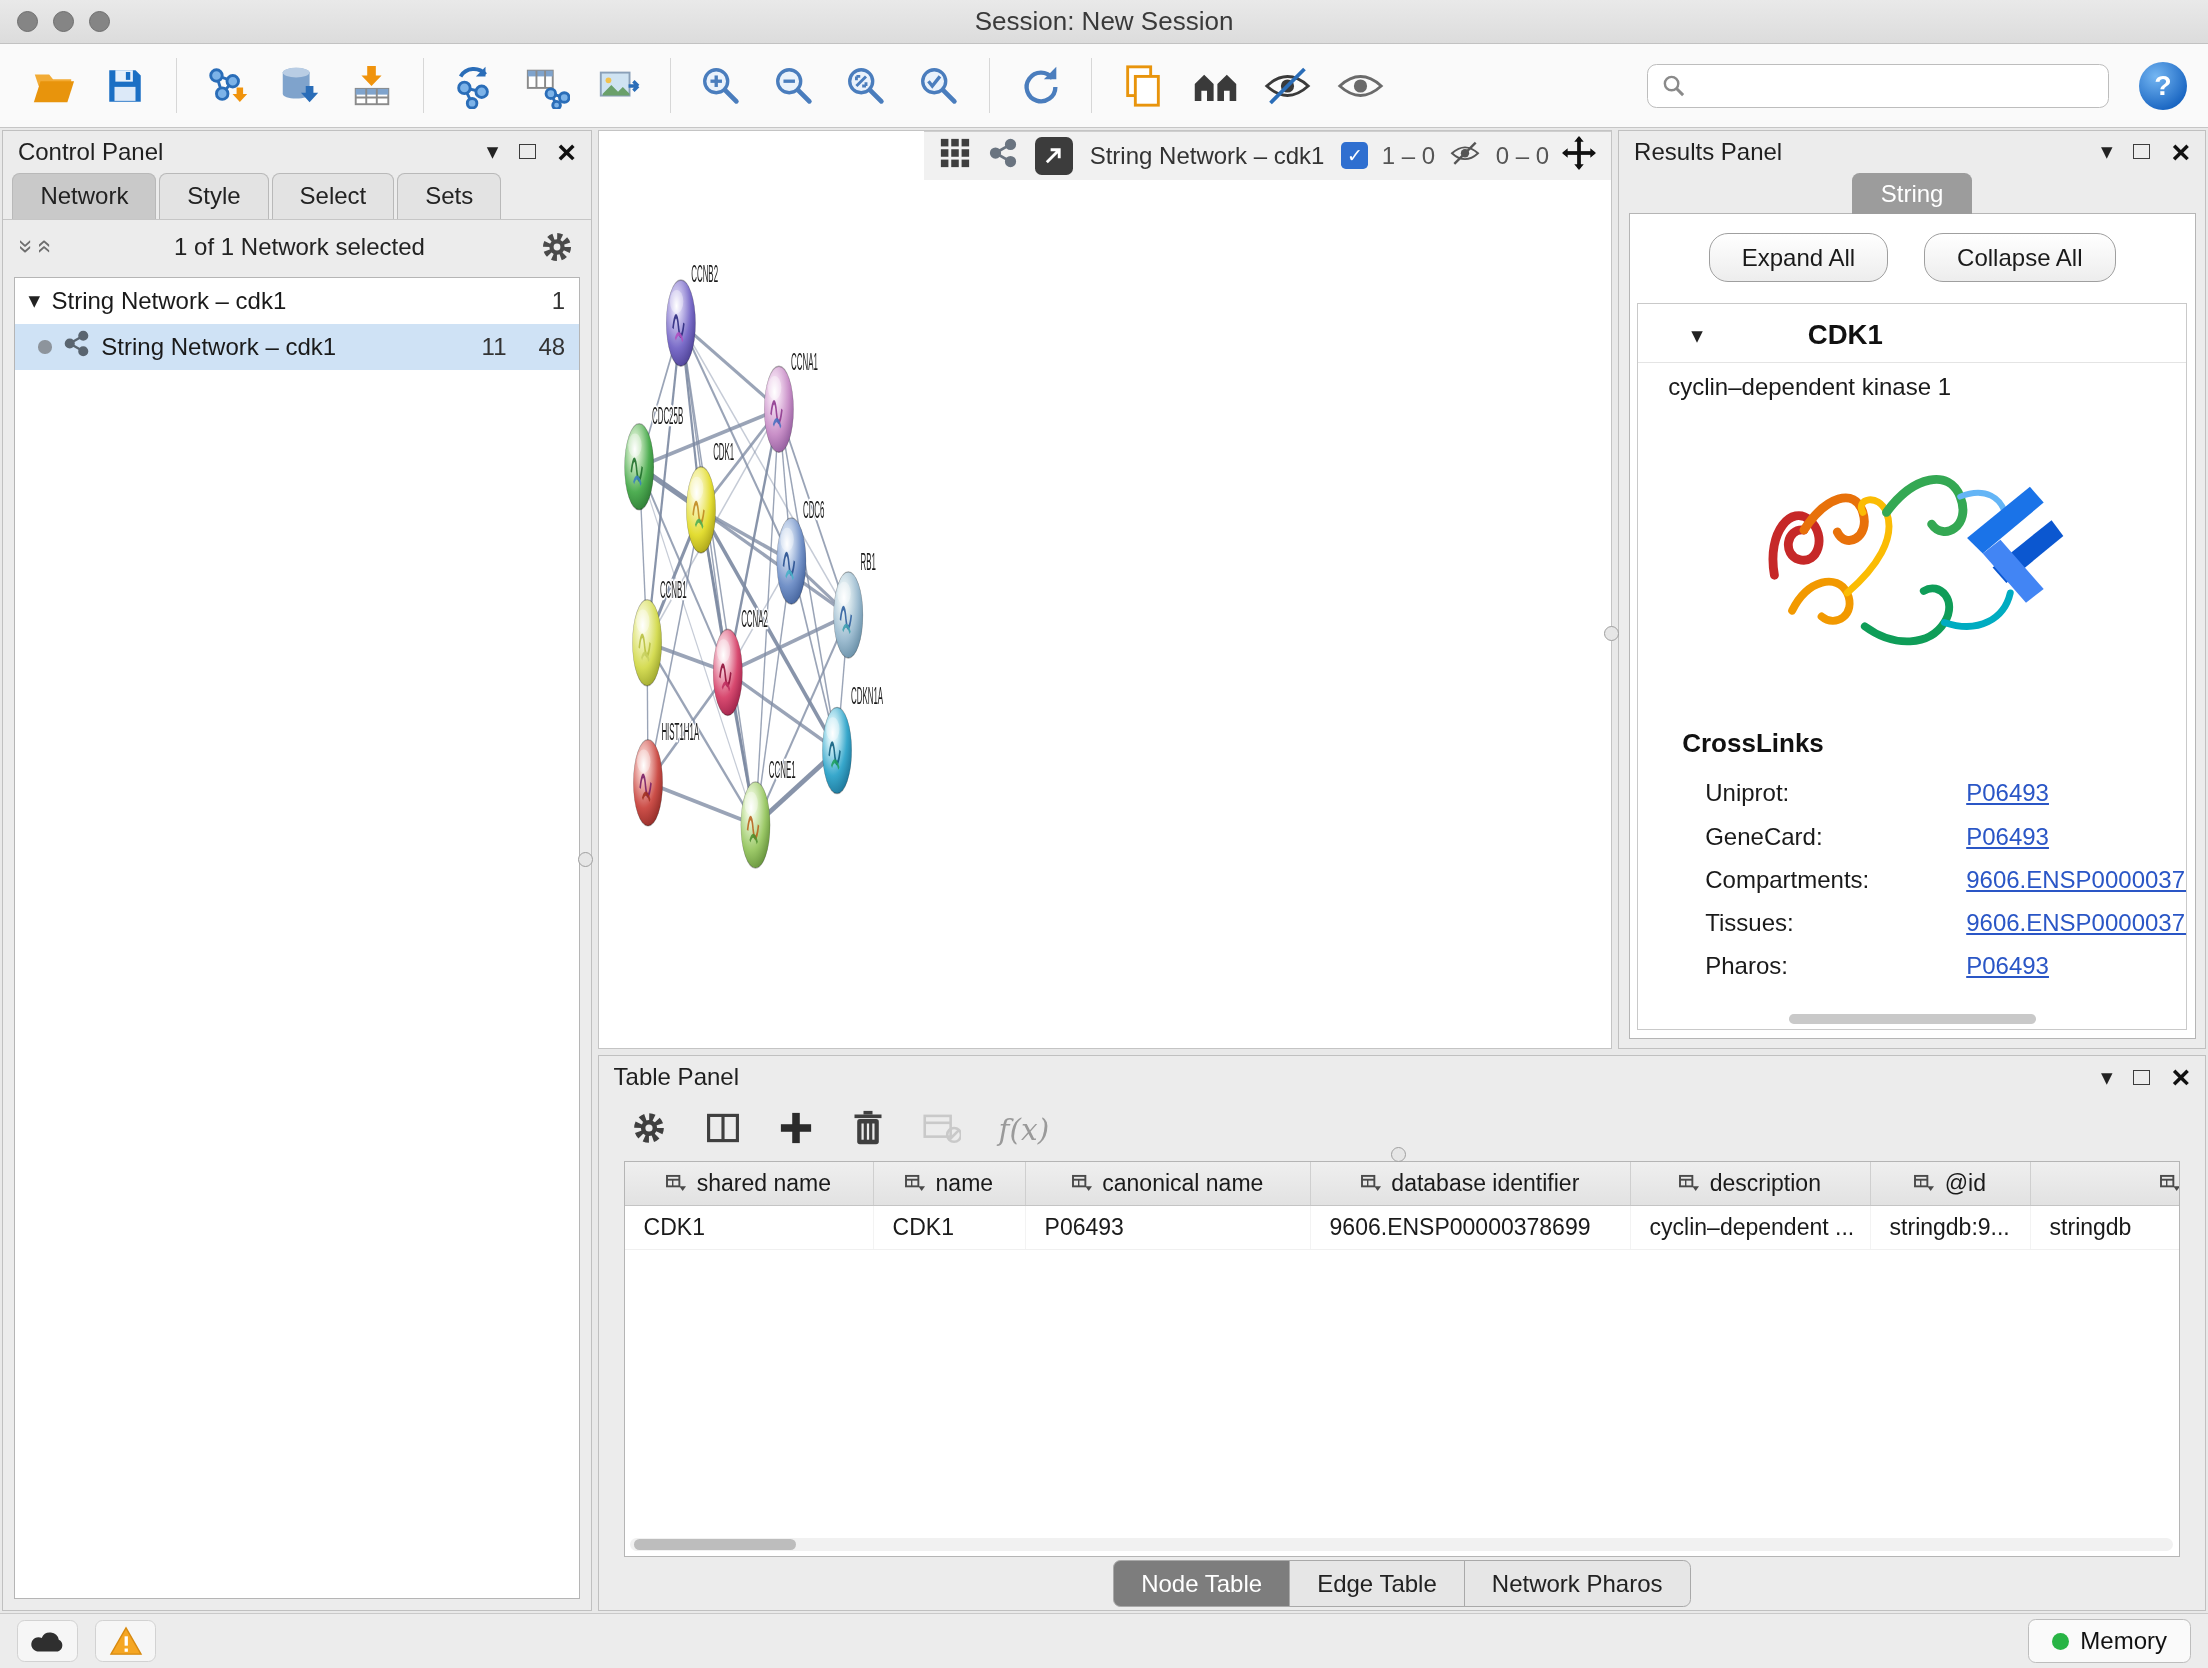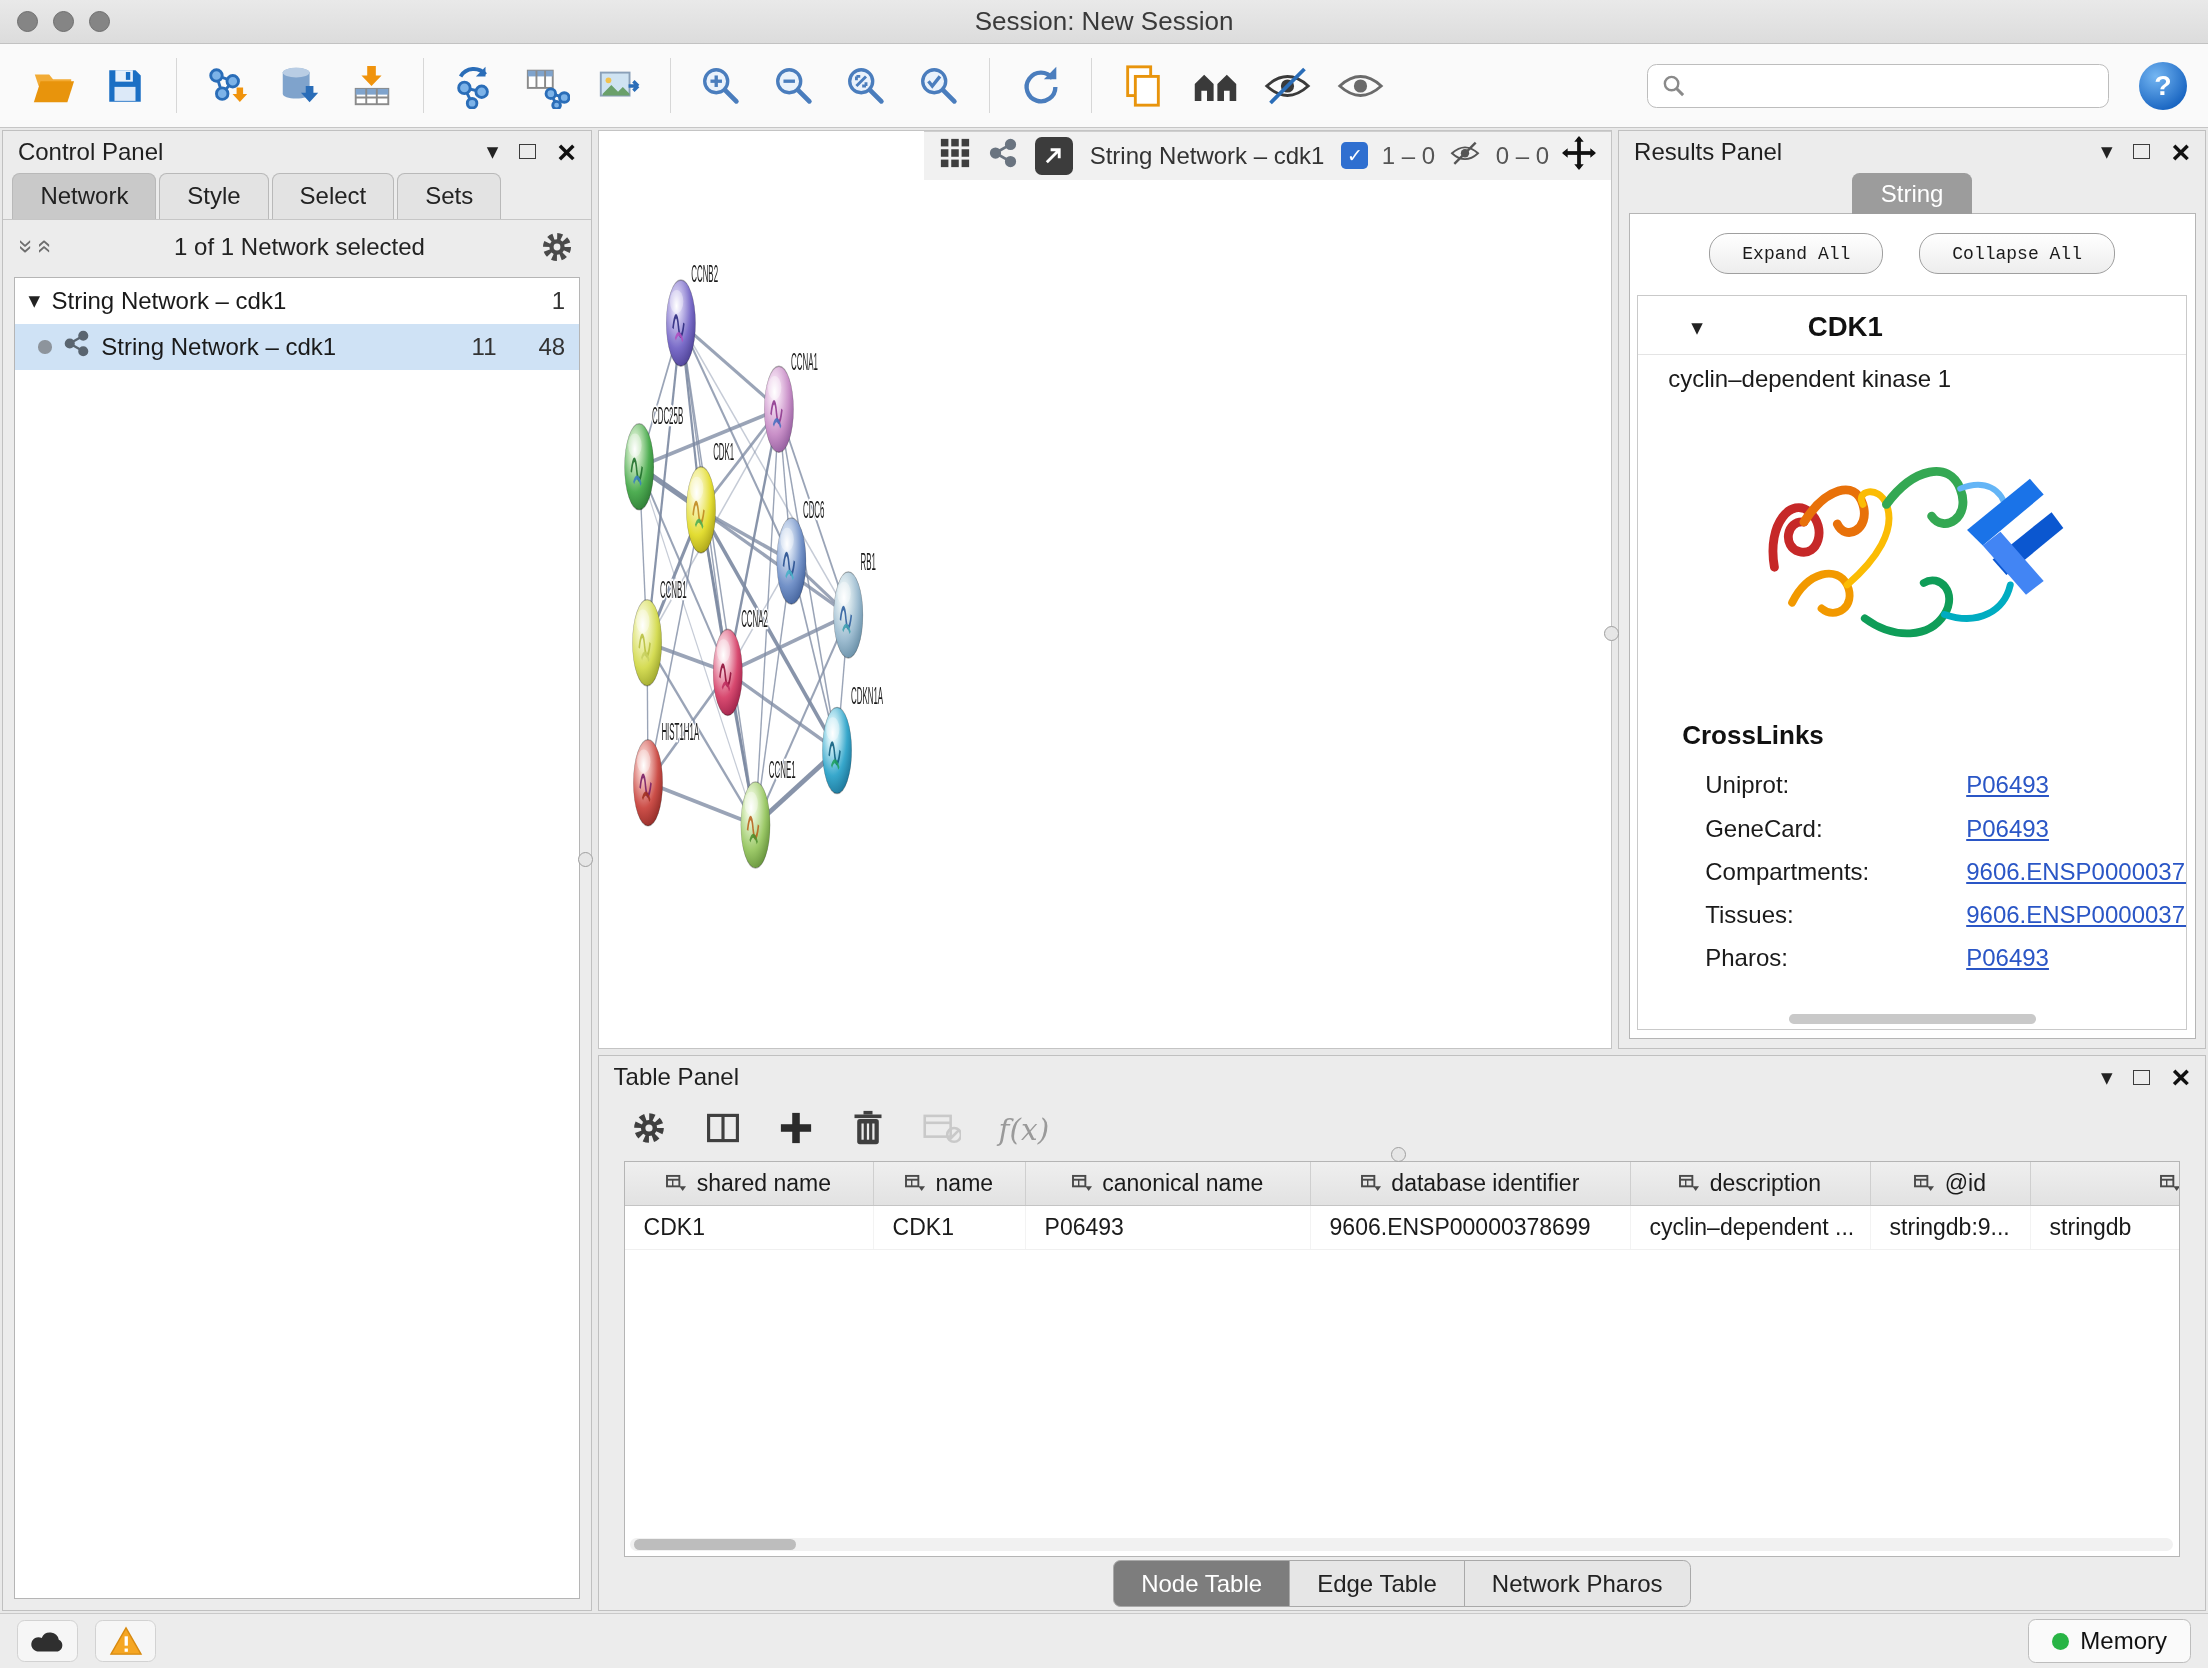--- a/index.html
+++ b/index.html
@@ -38,42 +38,42 @@
   .tab { padding:8.6px 27px; font-size:24px; background:#e3e3e3; border:1px solid #b9b9b9; border-bottom:none; border-radius:7.6px 7.6px 0 0; color:#222; }
   .tab.selected { background:#c9c9c9; }
   .net-sel-row { display:flex; align-items:center; padding:9.5px 17px; font-size:24px; color:#222; border-top:1px solid #c6c6c6; flex:none; }
   .chev { color:#6d6d6d; font-size:25px; display:inline-block; transform:rotate(90deg); margin-right:5.7px; }
   .sel-text { flex:1; text-align:center; }
   .gear { font-size:0; }
   .tree-box { margin:3.8px 11.4px 11.4px; background:#fff; border:1px solid #b5b5b5; flex:1; overflow:hidden; display:flex; flex-direction:column; }
   .tree-row { height:46px; display:flex; align-items:center; padding:0 13.3px; font-size:24px; color:#1a1a1a; gap:11.4px; flex:none; }
   .tree-row.child { background:#cfe2f5; padding-left:23px; }
   .tree-count { margin-left:auto; color:#333; }
-  .tree-counts { margin-left:auto; display:flex; gap:42px; color:#333; }
+  .tree-counts { margin-left:auto; display:flex; gap:32px; color:#333; }
   .dot { width:13.3px; height:13.3px; border-radius:50%; background:#8d949c; flex:none; }
 
   
   .center-right { flex:1; display:flex; flex-direction:column; gap:5.7px; min-width:0; min-height:0; }
   .top-row { flex:1; display:flex; gap:5.7px; min-height:0; }
 
   .network-view { flex:1; background:#fff; border:1px solid #c4c4c4; display:flex; flex-direction:row; min-width:0; }
   .canvas { flex:1; position:relative; min-height:0; }
   .canvas svg { position:absolute; inset:0; width:100%; height:100%; }
   .net-bottombar { height:49px; background:#f1f1f1; border-top:1px solid #cecece; display:flex; align-items:center; gap:17px; padding:0 15px; font-size:24px; color:#333; flex:none; }
   .nb-right { margin-left:auto; display:flex; align-items:center; gap:13.3px; color:#555; }
   .check-sq { width:27px; height:27px; background:#2f6fd0; border-radius:4.8px; color:#fff; font-size:19px; display:flex; align-items:center; justify-content:center; }
   .export-sq { width:38px; height:38px; background:#3c3c3c; border-radius:6.7px; display:flex; align-items:center; justify-content:center; }
 
   
   .results-panel { width:588px; flex:none; }
   .string-tab-row { display:flex; justify-content:center; flex:none; }
   .string-tab { background:#9c9c9c; color:#fff; font-size:24px; padding:6.7px 28.5px; border-radius:7.6px 7.6px 0 0; margin-bottom:-1px; position:relative; z-index:2; }
   .results-box { margin:0 9.5px 9.5px; background:#fff; border:1px solid #b5b5b5; flex:1; display:flex; flex-direction:column; overflow:hidden; }
   .expand-row { display:flex; justify-content:center; gap:36px; padding:19px 0 17px; flex:none; }
-  .res-btn { font-size:18px; padding:9.5px 32px; border:1px solid #9f9f9f; border-radius:19px; background:linear-gradient(#ffffff,#ededed); color:#1a1a1a;font-family:Liberation Mono, monospace; }
+  .res-btn { font-size:24px; padding:9.5px 32px; border:1px solid #9f9f9f; border-radius:19px; background:linear-gradient(#ffffff,#ededed); color:#1a1a1a; }
   .protein-card { margin:3.8px 7.6px 7.6px; border:1px solid #c9c9c9; flex:1; display:flex; flex-direction:column; overflow:hidden; }
   .section-header { display:flex; align-items:center; padding:15px 0 11.4px 53px; border-bottom:1px solid #e4e4e4; flex:none; }
   .protein-name { font-size:27.6px; font-weight:bold; color:#111; margin-left:105px; }
   .protein-desc { padding:9.5px 0 3.8px 30px; font-size:24px; color:#1a1a1a; flex:none; }
   .protein-img { display:flex; justify-content:center; padding:13.3px 0 9.5px; flex:none; }
   .crosslinks { padding:15px 19px 9.5px 44px; flex:none; }
   .cl-title { font-size:26px; font-weight:bold; color:#111; margin-bottom:13.3px; }
   .cl-row { display:flex; padding:7.6px 0 7.6px 23px; font-size:24px; color:#1a1a1a; }
   .cl-label { width:261px; flex:none; }
   .cl-link { color:#2a56c6; text-decoration:underline; }

